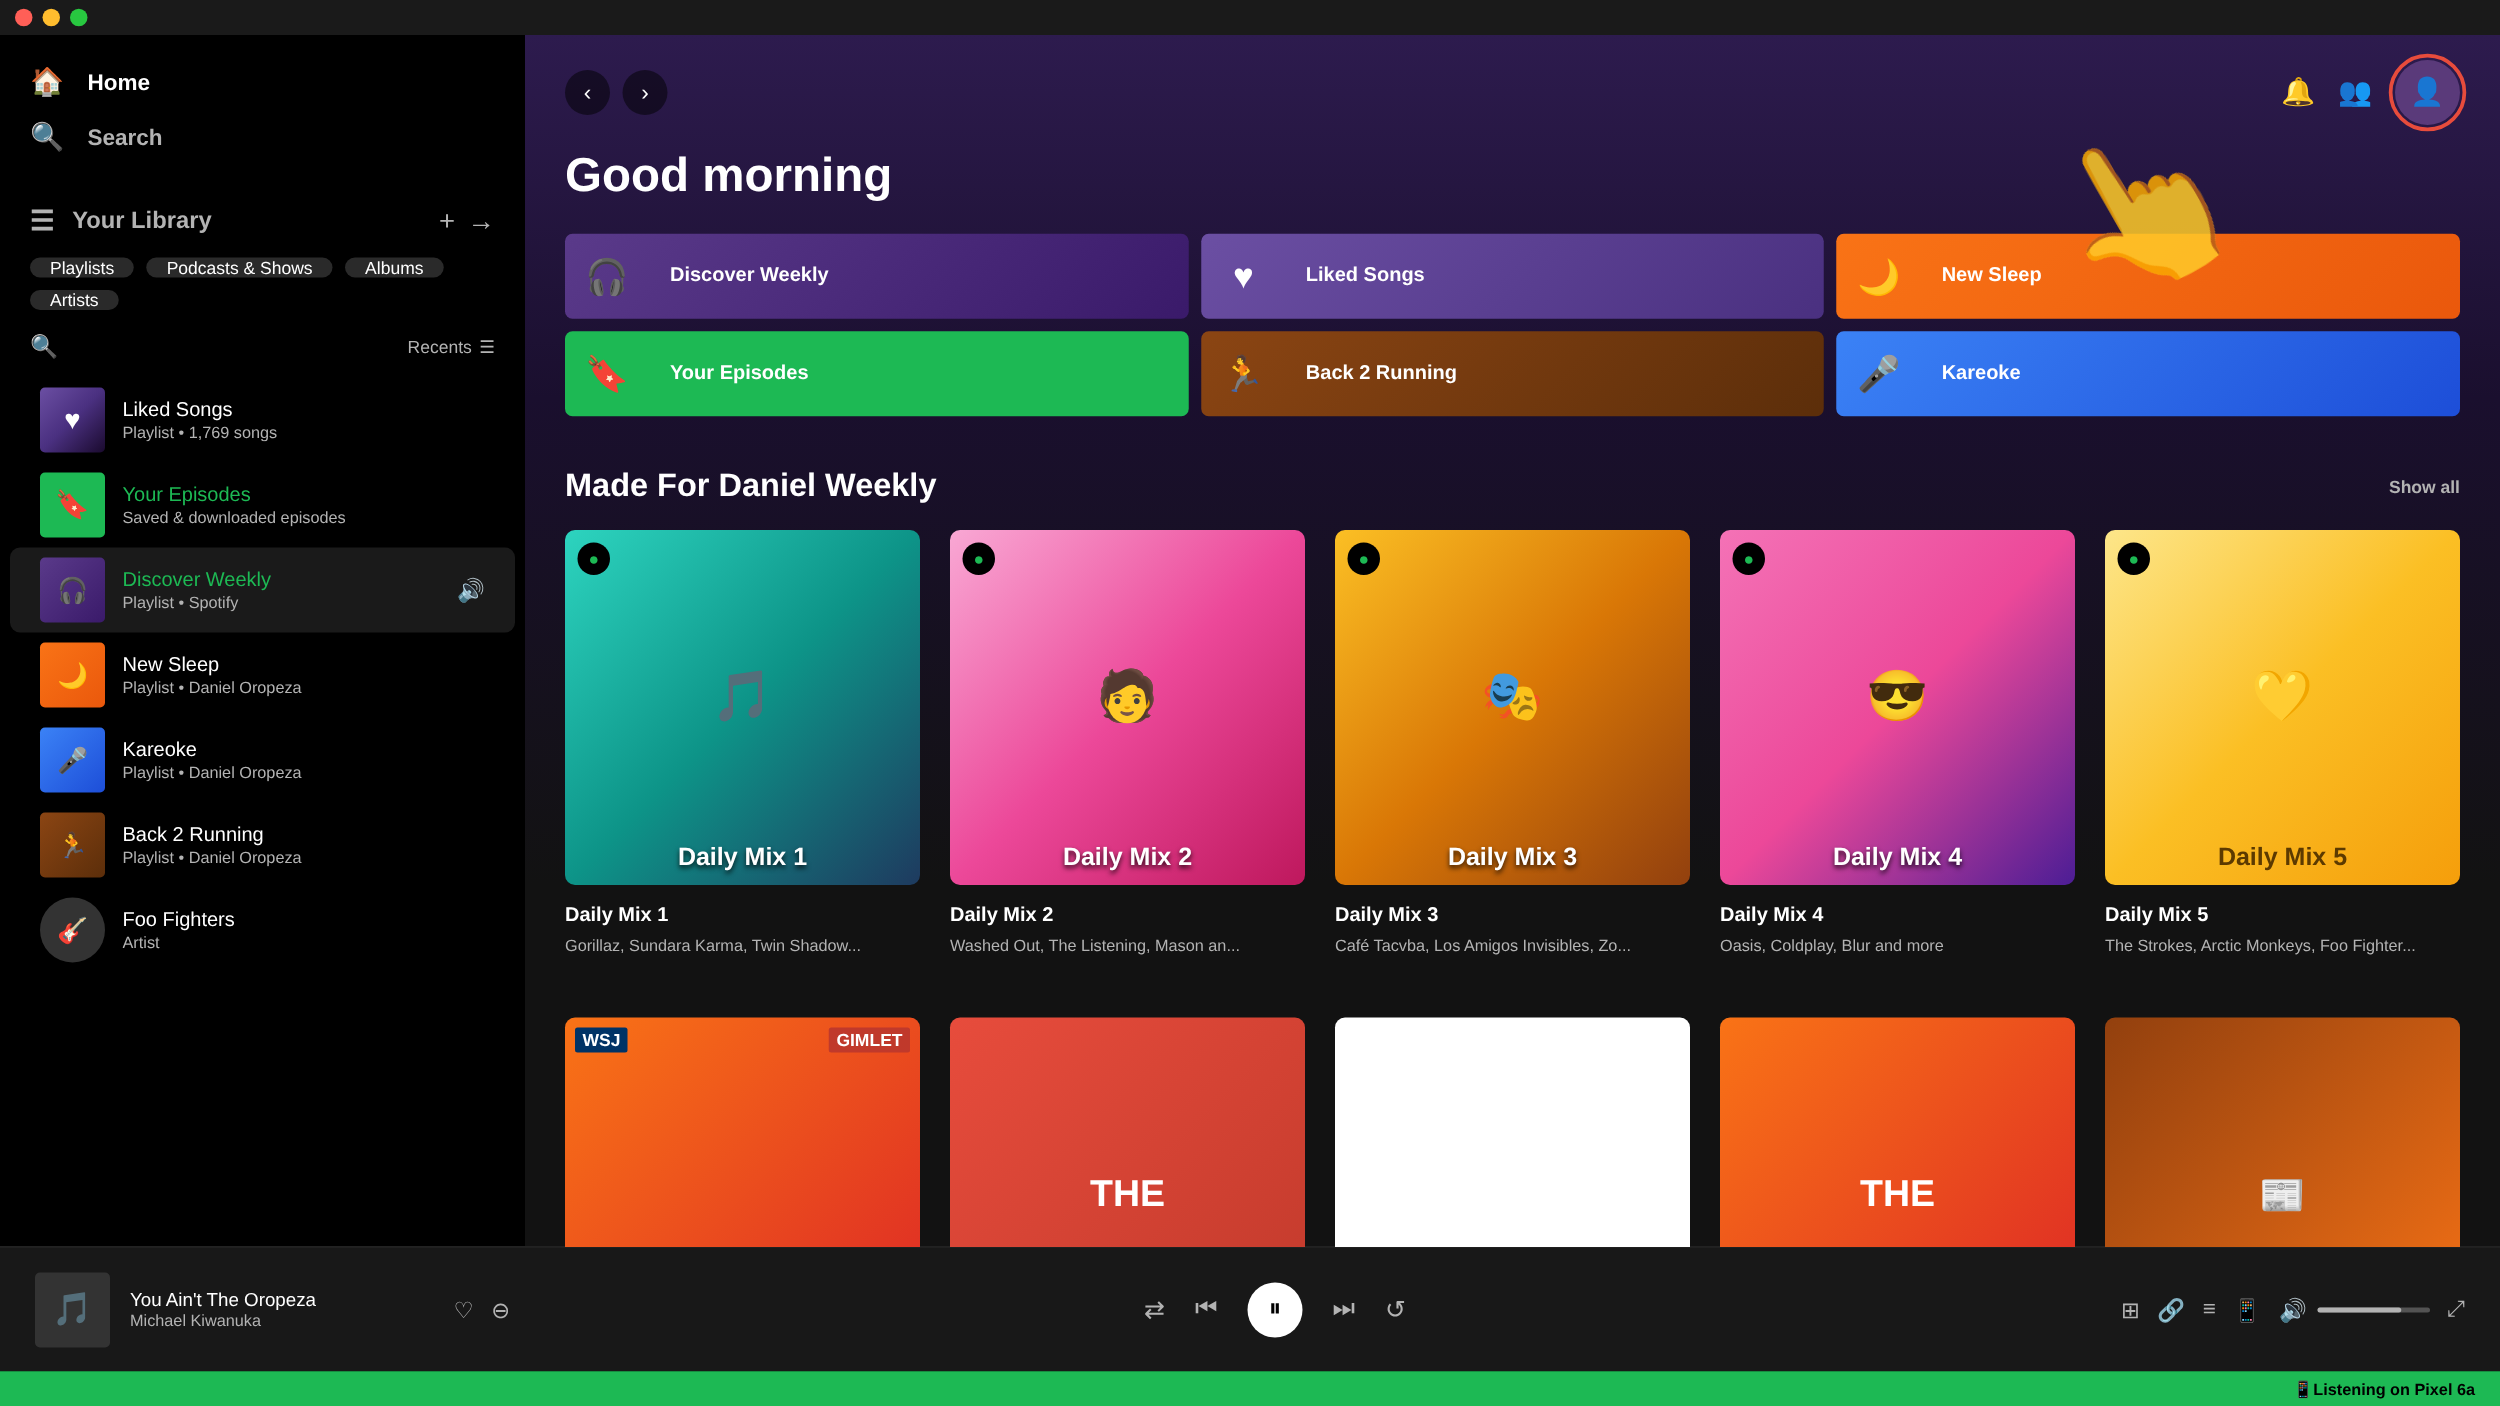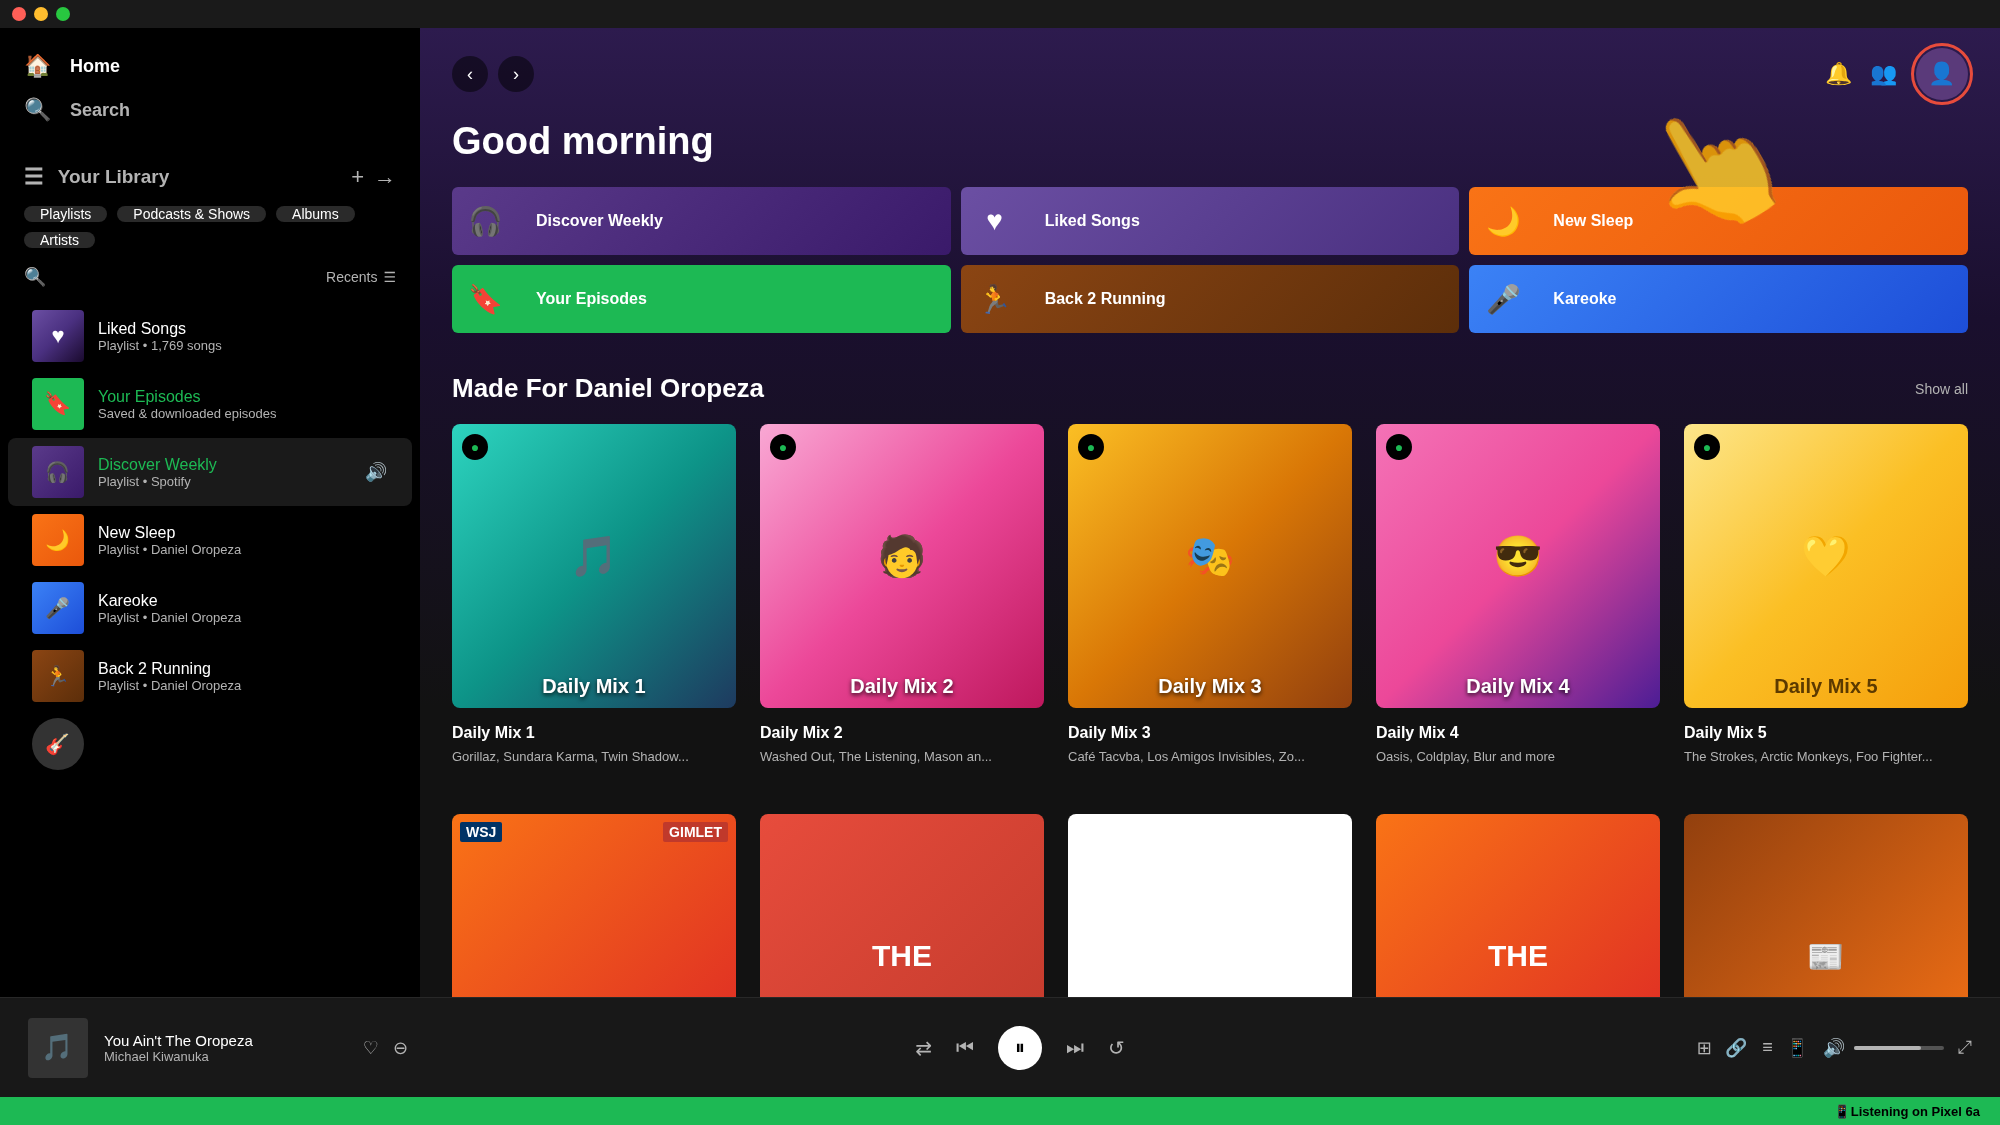--- a/index.html
+++ b/index.html
@@ -337,21 +337,21 @@
     }
     .section-title {
       font-size: 26px;
       font-weight: 700;
       color: #fff;
     }
     .show-all {
       font-size: 14px;
       color: #b3b3b3;
       cursor: pointer;
-      font-weight: 400;
+      font-weight: 700;
     }
 
     
     .cards-grid {
       display: grid;
       grid-template-columns: repeat(5, 1fr);
       gap: 24px;
       margin-bottom: 48px;
     }
 
@@ -747,20 +747,24 @@
         <div class="library-item-info">
           <div class="library-item-name">Back 2 Running</div>
           <div class="library-item-sub">Playlist • Daniel Oropeza</div>
         </div>
       </div>
 
       <div class="library-item">
         <div class="library-item-img bg-gray circle" style="display:flex;align-items:center;justify-content:center;border-radius:50%;">
           <span style="font-size:20px;">🎸</span>
         </div>
+        <div class="library-item-info">
+          <div class="library-item-name">Foo Fighters</div>
+          <div class="library-item-sub">Artist</div>
+        </div>
       </div>
 
     </div>
   </div>
 
   <div class="main-content">
 
     <div class="main-header">
       <div class="nav-arrows">
         <button class="nav-arrow">‹</button>
@@ -810,21 +814,21 @@
         </div>
 
         <div class="quick-item bg-blue">
           <div class="quick-item-img">🎤</div>
           <span class="quick-item-name">Kareoke</span>
         </div>
 
       </div>
 
       <div class="section-header">
-        <span class="section-title">Made For Daniel Oropeza</span>
+        <span class="section-title">Made For Daniel Weekly</span>
         <span class="show-all">Show all</span>
       </div>
 
       <div class="cards-grid">
 
         <div class="card">
           <div class="card-img-wrapper">
             <div class="card-img dm1" style="position:relative;">
               <span style="position:absolute;bottom:10px;left:50%;transform:translateX(-50%);font-size:20px;font-weight:700;color:#fff;text-shadow:0 2px 4px rgba(0,0,0,0.8);">Daily Mix 1</span>
               <span style="font-size:40px;margin-top:-20px;">🎵</span>

